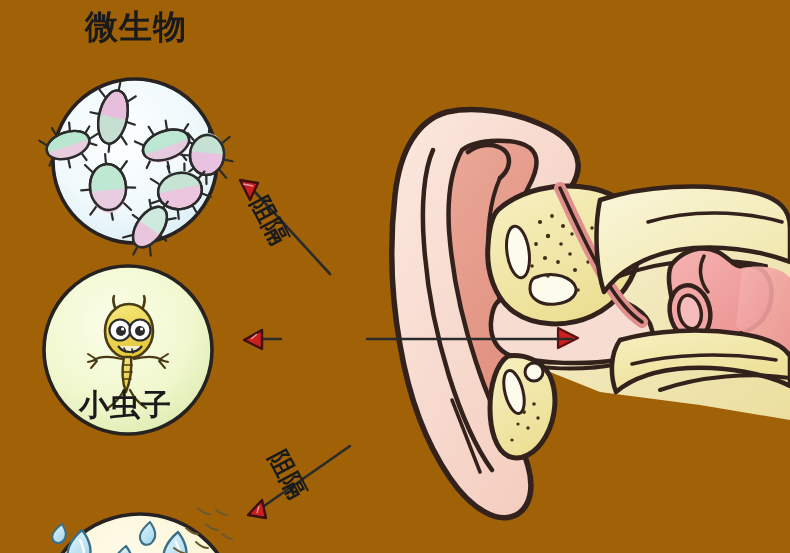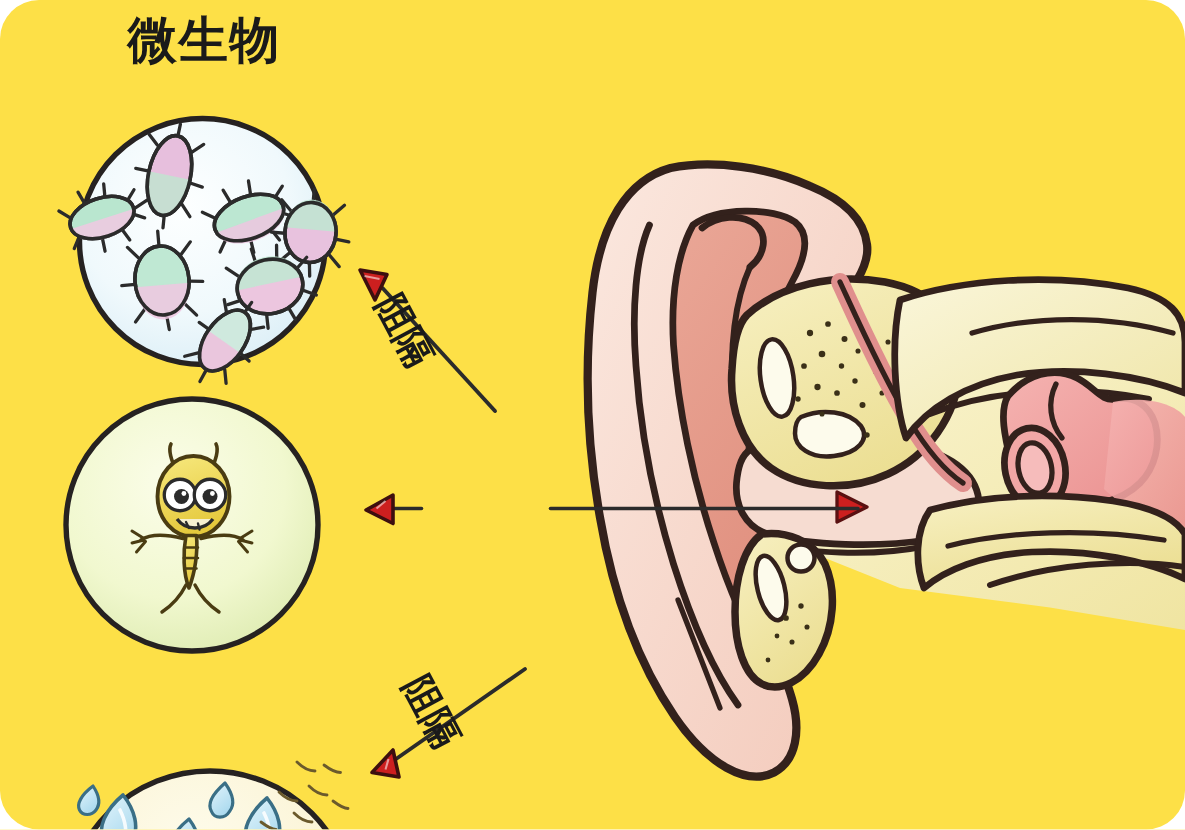--- a/index.html
+++ b/index.html
@@ -8,23 +8,22 @@
     padding: 0;
     background: #ffffff;
   }
   body {
     font-family: "DejaVu Sans", "Liberation Sans", sans-serif;
   }
   #stage {
     position: relative;
     width: 790px;
     height: 553px;
-    background: #fde047;
+    background: #a16207;
     overflow: hidden;
-    border-radius: 26px;
   }
   .layer {
     position: absolute;
     left: 0;
     top: 0;
     width: 790px;
     height: 553px;
   }
   .cjk {
     font-family: "DejaVu Sans", "Liberation Sans", sans-serif;
@@ -508,20 +507,21 @@
     <g>
       <line x1="350" y1="446" x2="264" y2="506" stroke="#2b2b2b" stroke-width="2.6" stroke-linecap="round"></line>
       <path d="M262 500 L266 518 L248 515 Z" fill="#cc1f1f" stroke="#3d0f0f" stroke-width="2.4" stroke-linejoin="round"></path>
       <path d="M259 506 L257 513" stroke="#ffffff" stroke-width="1.4" opacity="0.55"></path>
     </g>
   </svg>
 
   <div class="layer" style="pointer-events:none;">
     <div class="cjk" id="title-microbes">微生物</div>
 
+    <div class="cjk" id="label-bug">小虫子</div>
 
 
     <div class="cjk block-label" id="block-label-1">阻隔</div>
 
     <div class="cjk block-label" id="block-label-2">阻隔</div>
   </div>
 
 </div>
 
 </body></html>

